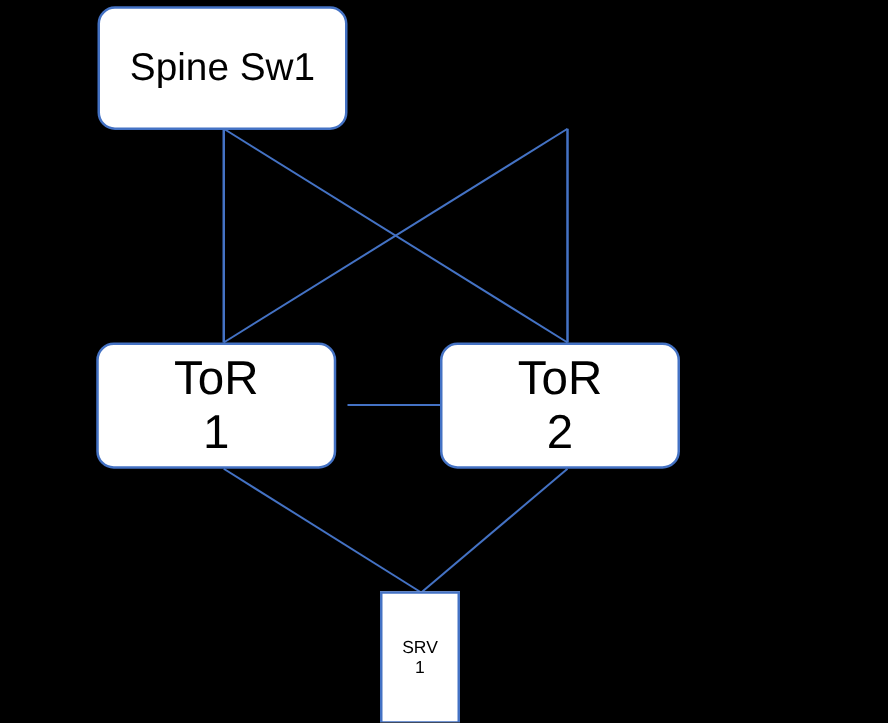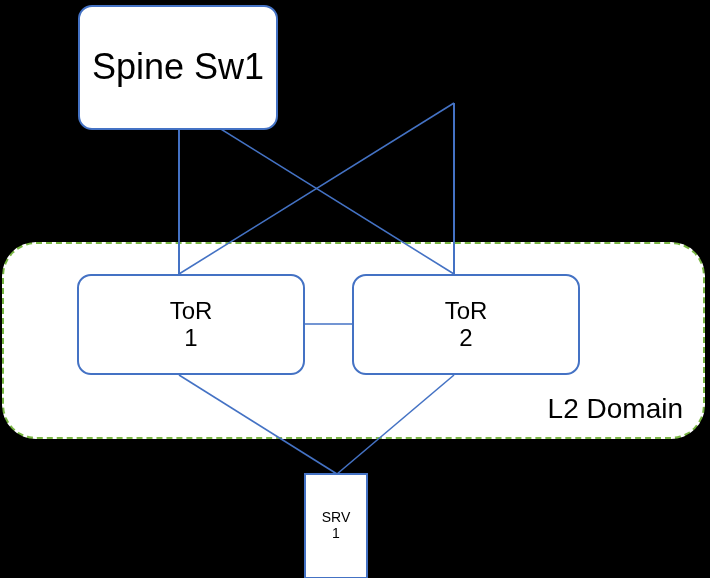--- a/index.html
+++ b/index.html
@@ -53,49 +53,46 @@
     align-items: center;
     justify-content: center;
     color: #000000;
     line-height: 1.12;
     text-align: center;
   }
   .node.rounded { border-radius: 14px; }
   .node .line1, .node .line2 { display: block; }
   .spine {
     width: 200px;
-    height: 125px;
-    font-size: 36px;
+    height: 99px;
+    font-size: 31px;
   }
   #spine-sw1 { left: 78px; top: 5px; }
   #spine-sw2 { left: 352px; top: 5px; }
   .tor {
-    width: 228px;
+    width: 192px;
     height: 101px;
-    font-size: 24px;
+    font-size: 38px;
   }
   #tor-1 { left: 77px; top: 274px; }
   #tor-2 { left: 352px; top: 274px; }
   .srv {
     left: 304px;
     top: 473px;
     width: 64px;
     height: 106px;
     font-size: 14px;
     border-radius: 0;
   }
 </style>
 </head>
 <body>
 
 <div id="canvas">
 
-  <div class="l2-domain">
-    <span class="l2-domain-label">L2 Domain</span>
-  </div>
 
   <svg class="edges" viewBox="0 0 710 578" xmlns="http://www.w3.org/2000/svg">
 
     <line x1="179" y1="103" x2="179" y2="274" stroke="#4472C4" stroke-width="2"></line>
 
     <line x1="454" y1="103" x2="454" y2="274" stroke="#4472C4" stroke-width="2"></line>
 
     <line x1="179" y1="103" x2="454" y2="274" stroke="#4472C4" stroke-width="1.6"></line>
 
     <line x1="454" y1="103" x2="179" y2="274" stroke="#4472C4" stroke-width="1.6"></line>

